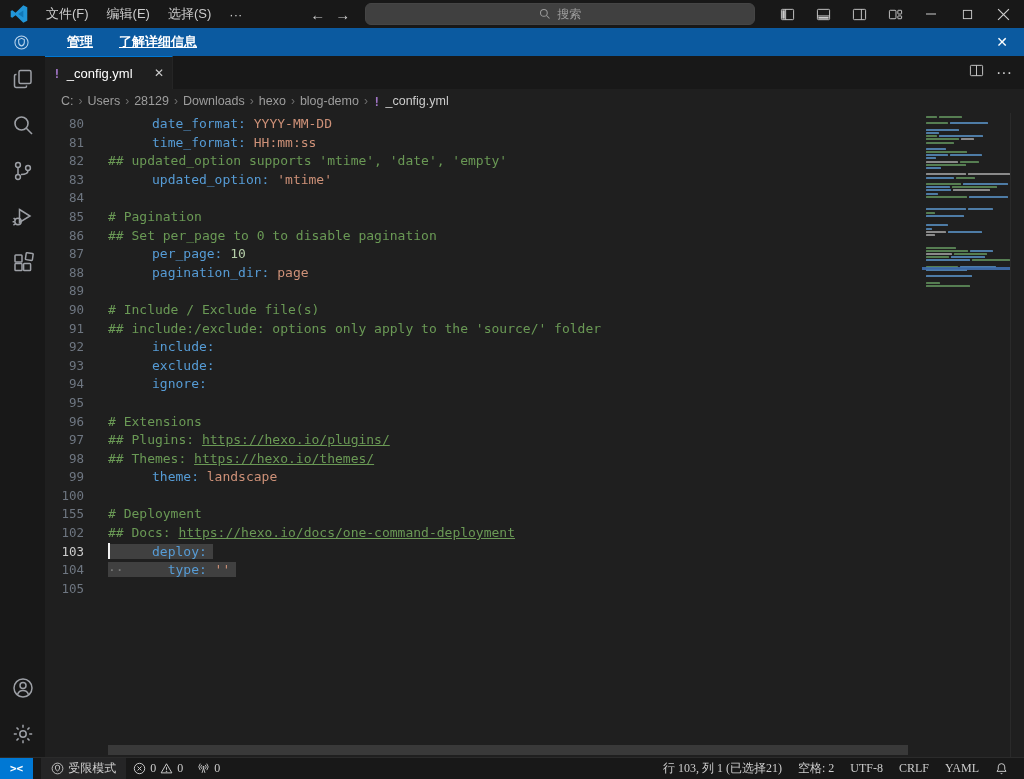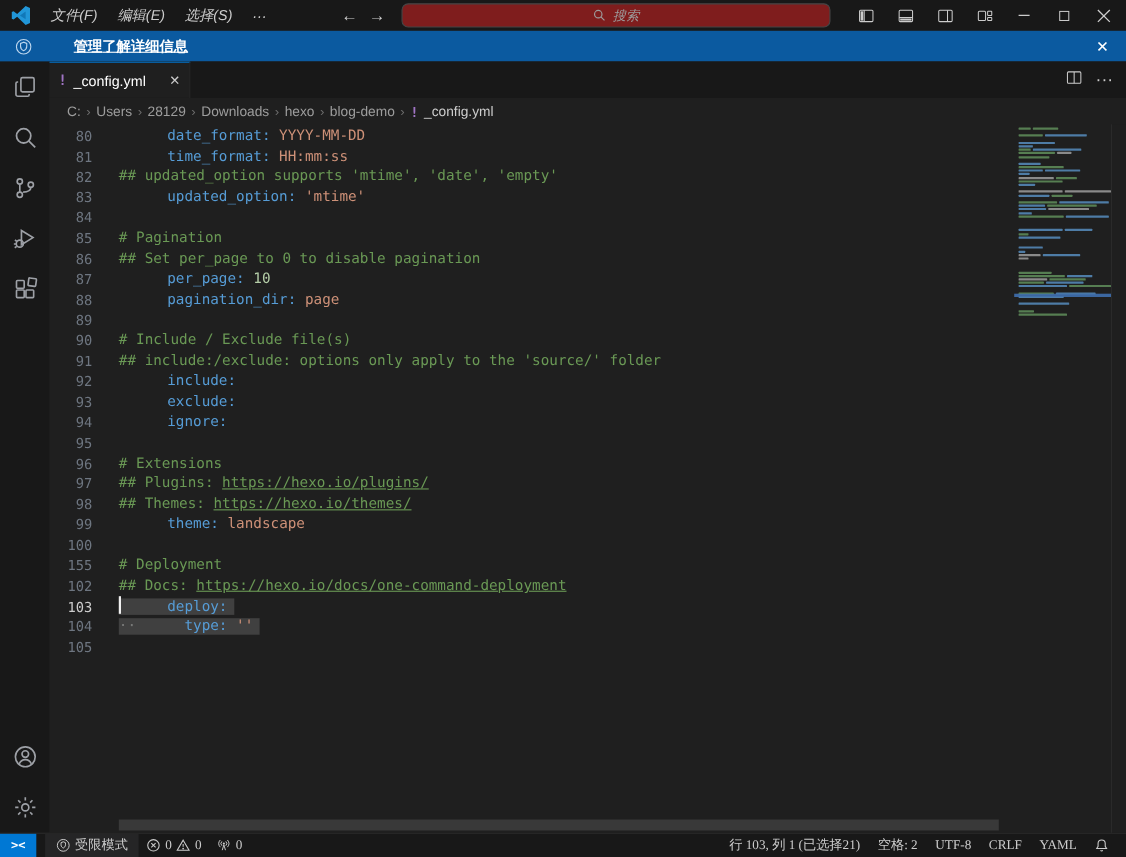--- a/index.html
+++ b/index.html
@@ -2,37 +2,37 @@
 <html><head>
 <meta charset="utf-8">
 <style>
   * { margin:0; padding:0; box-sizing:border-box; }
   html,body { width:1024px; height:779px; overflow:hidden; background:#1f1f1f;
     font-family:"Liberation Sans", sans-serif; -webkit-font-smoothing:antialiased; }
   .app { width:1024px; height:779px; display:flex; flex-direction:column; background:#1f1f1f; }
 
   
   .titlebar { height:28px; background:#181818; display:flex; align-items:center; color:#cccccc;
-    font-size:13px; flex:0 0 auto;font-style:italic; }
+    font-size:13px; flex:0 0 auto; }
   .tb-left { display:flex; align-items:center; gap:2px; padding-left:8px; }
   .vscode-logo { width:18px; height:18px; margin:0 8px 0 2px; }
   .menu-item { padding:3px 8px; border-radius:5px; cursor:default; white-space:nowrap; }
   .tb-nav { display:flex; align-items:center; gap:10px; margin-left:60px; color:#cccccc; font-size:15px; }
   .tb-center { flex:1; display:flex; justify-content:center; }
-  .search-box { width:390px; height:22px; background:#7f1d1d; border:1px solid #454545; border-radius:6px;
+  .search-box { width:390px; height:22px; background:#404040; border:1px solid #454545; border-radius:6px;
     display:flex; align-items:center; justify-content:center; gap:6px; color:#9d9d9d; font-size:12px; }
   .tb-right { display:flex; align-items:center; gap:2px; padding-right:4px; }
   .wc-btn { width:34px; height:26px; display:flex; align-items:center; justify-content:center; color:#cccccc; }
   .wc-btn svg { display:block; }
 
   
   .banner { height:28px; background:#0b5aa0; color:#ffffff; display:flex; align-items:center;
     font-size:13px; flex:0 0 auto; padding:0 10px; }
   .banner-icon { margin:0 8px 0 4px; display:flex; }
-  .banner-links { display:flex; margin-left:30px; }
+  .banner-links { display:flex; gap:26px; margin-left:30px; }
   .banner-link { color:#ffffff; text-decoration:underline; cursor:pointer; font-weight:600; }
   .banner-close { margin-left:auto; font-size:14px; cursor:pointer; padding:0 6px; }
 
   
   .workbench { flex:1; display:flex; min-height:0; }
   .activitybar { width:45px; background:#181818; display:flex; flex-direction:column; align-items:center;
     flex:0 0 auto; }
   .ab-top { display:flex; flex-direction:column; }
   .ab-bottom { margin-top:auto; display:flex; flex-direction:column; }
   .ab-item { width:45px; height:46px; display:flex; align-items:center; justify-content:center; color:#9da0a6;

